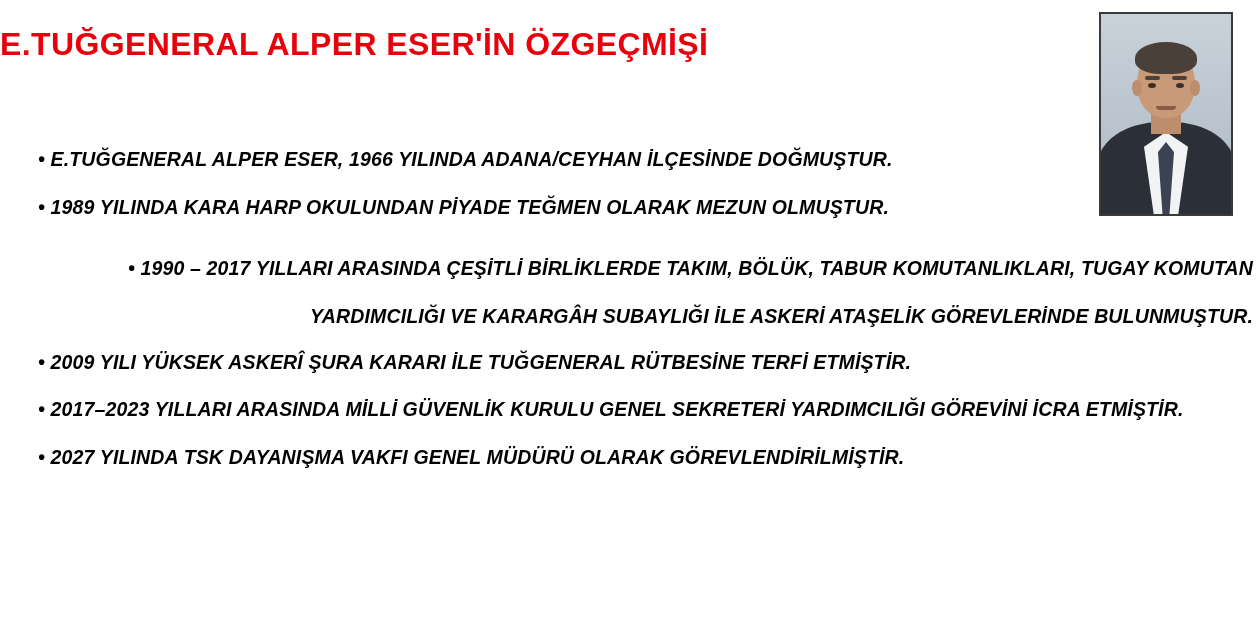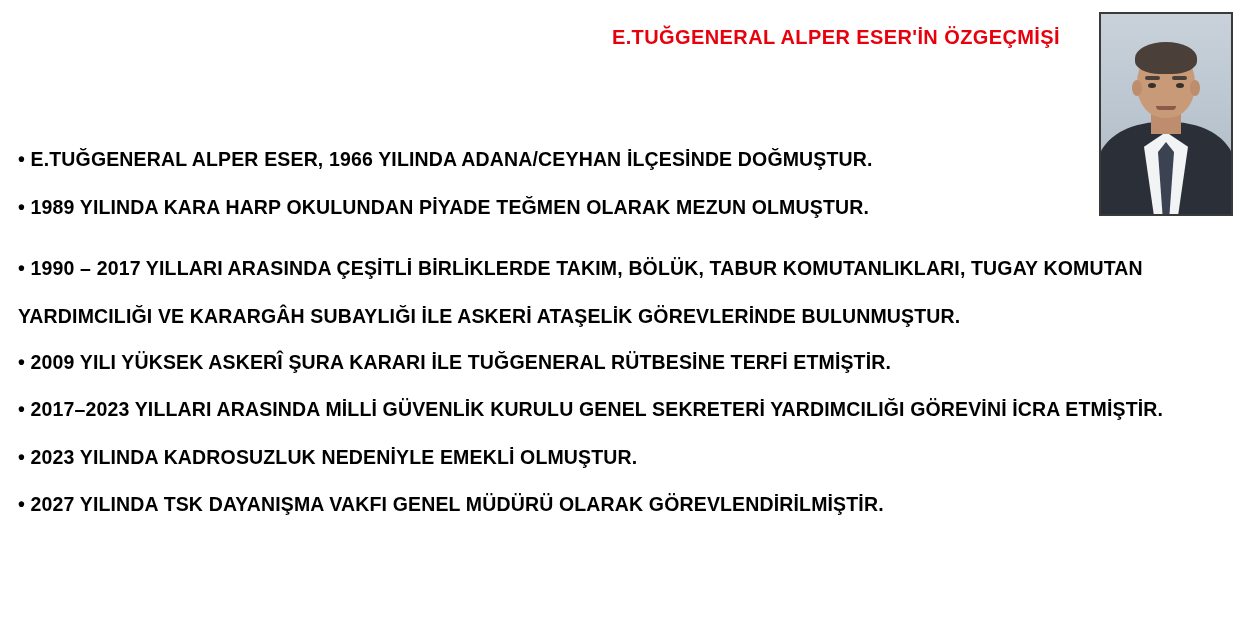--- a/index.html
+++ b/index.html
@@ -21,22 +21,22 @@
     width: 1257px;
     height: 623px;
     box-sizing: border-box;
   }
 
   .title {
     position: absolute;
     top: 26px;
     left: 0;
     width: 1060px;
-    text-align: right;
-    font-size: 20px;
+    text-align: left;
+    font-size: 32px;
     font-weight: bold;
     color: #e8000d;
     letter-spacing: 0.4px;
     white-space: nowrap;
   }
 
   .photo-frame {
     position: absolute;
     top: 12px;
     right: 24px;
@@ -147,37 +147,39 @@
     bottom: 0;
     transform: translateX(-50%);
     width: 16px;
     height: 72px;
     background: #3b4352;
     clip-path: polygon(50% 0, 100% 14%, 72% 100%, 28% 100%, 0 14%);
   }
 
   .body-text {
     position: absolute;
-    left: 18px;
+    left: 38px;
     top: 150px;
     width: 1215px;
+    font-style: italic;
   }
 
   .line {
     font-size: 19.5px;
     font-weight: bold;
     line-height: 1.0;
     letter-spacing: 0.15px;
     margin-bottom: 28px;
     white-space: nowrap;
   }
   .line.wrapline {
     white-space: normal;
     line-height: 2.45;
     margin-bottom: 12px;
+    text-align: right;
   }
 </style>
 </head>
 <body>
 
 <div class="page">
 
   <div class="title">E.TUĞGENERAL ALPER ESER'İN ÖZGEÇMİŞİ</div>
 
   <div class="photo-frame">
@@ -197,17 +199,16 @@
       <div class="p-mouth"></div>
     </div>
   </div>
 
   <div class="body-text">
     <div class="line">•  E.TUĞGENERAL ALPER ESER, 1966 YILINDA ADANA/CEYHAN İLÇESİNDE  DOĞMUŞTUR.</div>
     <div class="line">• 1989 YILINDA KARA HARP OKULUNDAN PİYADE  TEĞMEN OLARAK MEZUN OLMUŞTUR.</div>
     <div class="line wrapline">• 1990 – 2017 YILLARI ARASINDA ÇEŞİTLİ BİRLİKLERDE  TAKIM,  BÖLÜK,  TABUR KOMUTANLIKLARI,  TUGAY KOMUTAN YARDIMCILIĞI VE KARARGÂH SUBAYLIĞI İLE ASKERİ ATAŞELİK  GÖREVLERİNDE BULUNMUŞTUR.</div>
     <div class="line">• 2009 YILI YÜKSEK ASKERÎ  ŞURA KARARI İLE TUĞGENERAL RÜTBESİNE  TERFİ ETMİŞTİR.</div>
     <div class="line">• 2017–2023 YILLARI ARASINDA MİLLİ GÜVENLİK KURULU  GENEL SEKRETERİ  YARDIMCILIĞI GÖREVİNİ İCRA ETMİŞTİR.</div>
-    <div class="line">• 2023 YILINDA KADROSUZLUK  NEDENİYLE EMEKLİ OLMUŞTUR.</div>
     <div class="line">• 2027 YILINDA TSK DAYANIŞMA VAKFI GENEL MÜDÜRÜ OLARAK  GÖREVLENDİRİLMİŞTİR.</div>
   </div>
 
 </div>
 
 </body></html>

